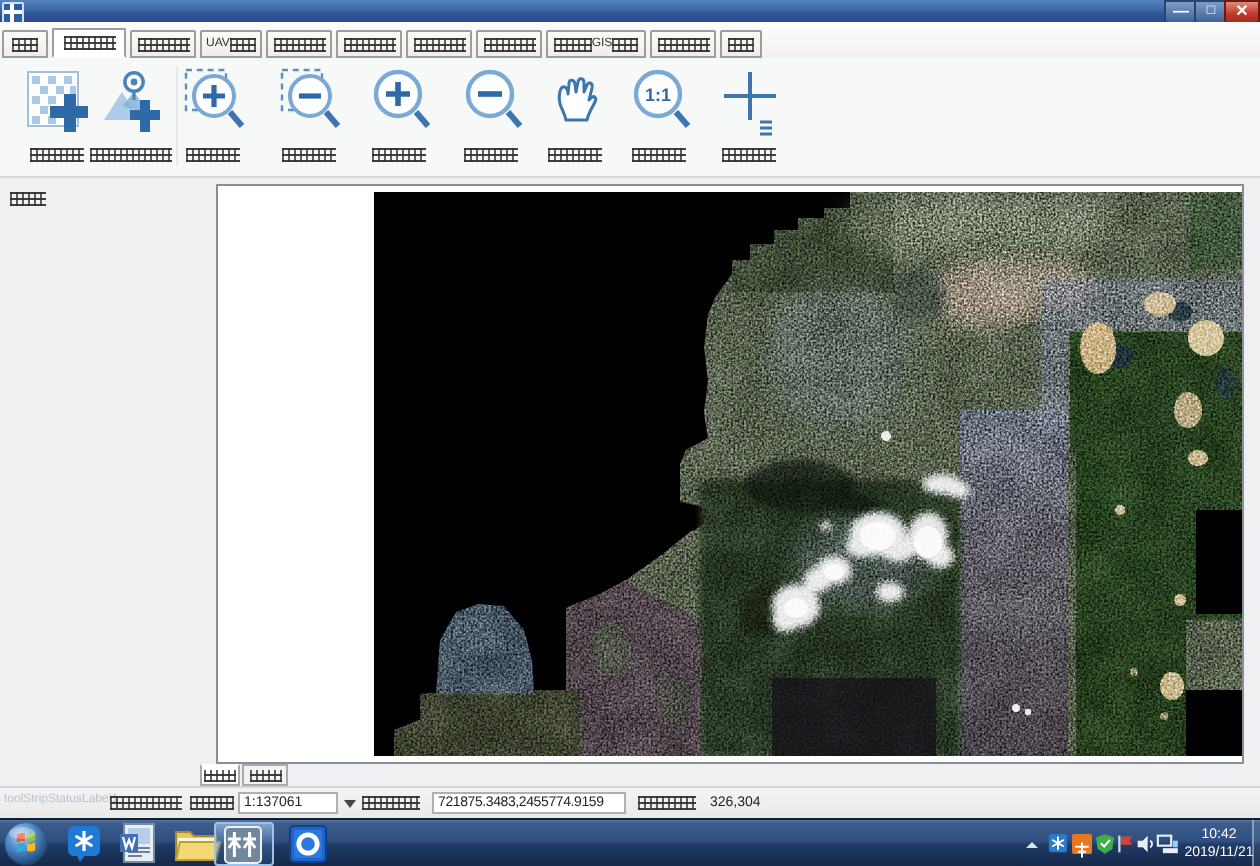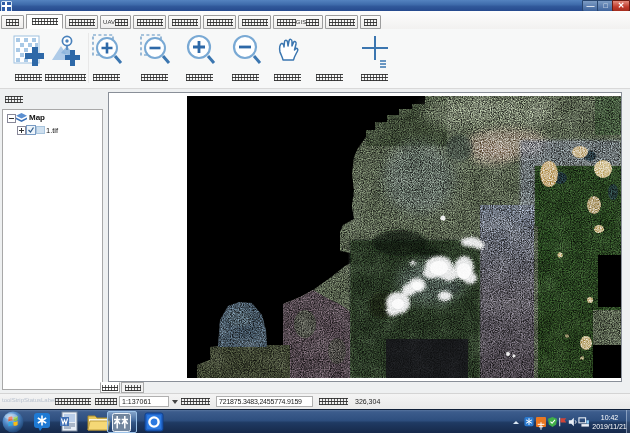--- a/index.html
+++ b/index.html
@@ -140,56 +140,40 @@
       <g stroke="#2e69a8" stroke-width="2.8">
             <path d="M9 13 H21"></path>
           </g>
       <path d="M24 22 L30 29" stroke="#3b76b0" stroke-width="3"></path>
     </svg></div>
     <div class="rlabel" style="left:215px"><span class="zh zh7" style="width:27px"></span></div>
     <div class="ricon" style="left:272px"><svg width="34" height="36" viewBox="0 0 34 36">
       <path d="M8 18 C7 14 8 10 9.5 9.5 C11 9 12 11 12 13 L12.5 8 C12.5 5.5 15 5.5 15.5 8 L16 12 L17 7 C17.5 4.5 20 5 20 7.5 L20 12 L21.5 8.5 C22.5 6.5 24.5 7.5 24 10 L22.5 16 L23.5 15 C25 13.5 26.5 15 25.5 17 C24 20 22 23 21.5 26 L11 26 C10.5 23 9 21 8 18 Z" fill="#fff" stroke="#3b76b0" stroke-width="1.5" stroke-linejoin="round"></path>
     </svg></div>
     <div class="rlabel" style="left:257px"><span class="zh zh7" style="width:27px"></span></div>
+    <div class="ricon" style="left:314px"><svg width="34" height="36" viewBox="0 0 34 36">
+      <circle cx="15" cy="13" r="11" fill="#fff" stroke="#79a9d4" stroke-width="2.2"></circle>
+      <text x="15" y="16.5" font-family="Liberation Sans" font-size="9" font-weight="bold" fill="#2e69a8" text-anchor="middle">1:1</text>
+      <path d="M24 22 L30 29" stroke="#3b76b0" stroke-width="3"></path>
+    </svg></div>
     <div class="rlabel" style="left:299px"><span class="zh zh7" style="width:27px"></span></div>
     <div class="ricon" style="left:358px"><svg width="34" height="36" viewBox="0 0 34 36">
       <g stroke="#3b76b0" stroke-width="2">
             <path d="M17 2 V26 M4 14 H30"></path>
           </g>
       <g stroke="#3b76b0" stroke-width="1.6">
             <path d="M22 27 H28 M22 30 H28 M22 33 H28"></path>
           </g>
     </svg></div>
     <div class="rlabel" style="left:344px"><span class="zh zh7" style="width:27px"></span></div>
     <div class="rsep" style="left:88px"></div>
   </div>
 
   <div id="main" class="abs">
     <div id="lpHead" class="abs"><span class="zh zh7" style="width:18px"></span></div>
-    <div id="tree" class="abs">
-      <div class="abs" style="left:4px;top:4px;width:9px;height:9px;border:1px solid #889;box-sizing:border-box;background:#fff">
-          <i class="abs" style="left:1px;top:3px;width:5px;height:1px;background:#333"></i>
-        </div>
-      <svg class="abs" style="left:13px;top:3px" width="11" height="10" viewBox="0 0 12 11">
-          <path d="M6 0 L12 3 L6 6 L0 3 Z" fill="#5b8fd0"></path>
-          <path d="M0 5 L6 8 L12 5 L12 7 L6 10 L0 7 Z" fill="#3a6fb5"></path>
-        </svg>
-      <div class="abs" style="left:26px;top:3px;font-size:8px;font-weight:bold;color:#111;font-family:'Liberation Sans'">Map</div>
-      <div class="abs" style="left:14px;top:16px;width:9px;height:9px;border:1px solid #889;box-sizing:border-box;background:#fff">
-          <i class="abs" style="left:1px;top:3px;width:5px;height:1px;background:#333"></i>
-          <i class="abs" style="left:3px;top:1px;width:1px;height:5px;background:#333"></i>
-        </div>
-      <div class="abs" style="left:23px;top:15px;width:10px;height:10px;border:1px solid #7a9cc4;box-sizing:border-box;background:#eef5fb">
-          <svg style="position:absolute;left:0;top:0" width="8" height="8" viewBox="0 0 8 8">
-            <path d="M1.5 4 L3.5 6 L6.5 1.5" stroke="#35618f" stroke-width="1.3" fill="none"></path>
-          </svg>
-        </div>
-      <div class="abs" style="left:33px;top:16px;width:9px;height:8px;background:#cfe0ef;border:1px solid #a8c4dd;box-sizing:border-box"></div>
-      <div class="abs" style="left:43px;top:16px;font-size:7.5px;color:#111;font-family:'Liberation Sans'">1.tif</div>
-    </div>
     <div id="canvas" class="abs"></div>
     <div class="btab" style="left:100px;width:20px;background:#fff;border-top:1px solid #fff"><span class="zh" style="width:16px;height:6px"></span></div>
     <div class="btab" style="left:121px;width:23px"><span class="zh" style="width:16px;height:6px"></span></div>
   </div>
 
   <svg id="imgblock" class="abs" style="left:187px;top:96px" width="434" height="282" viewBox="0 0 434 282">
     <defs>
       <filter id="nf" x="0" y="0" width="100%" height="100%" color-interpolation-filters="sRGB">
         <feTurbulence type="fractalNoise" baseFrequency="0.9" numOctaves="2" seed="7"></feTurbulence>
         <feColorMatrix type="saturate" values="0"></feColorMatrix>

